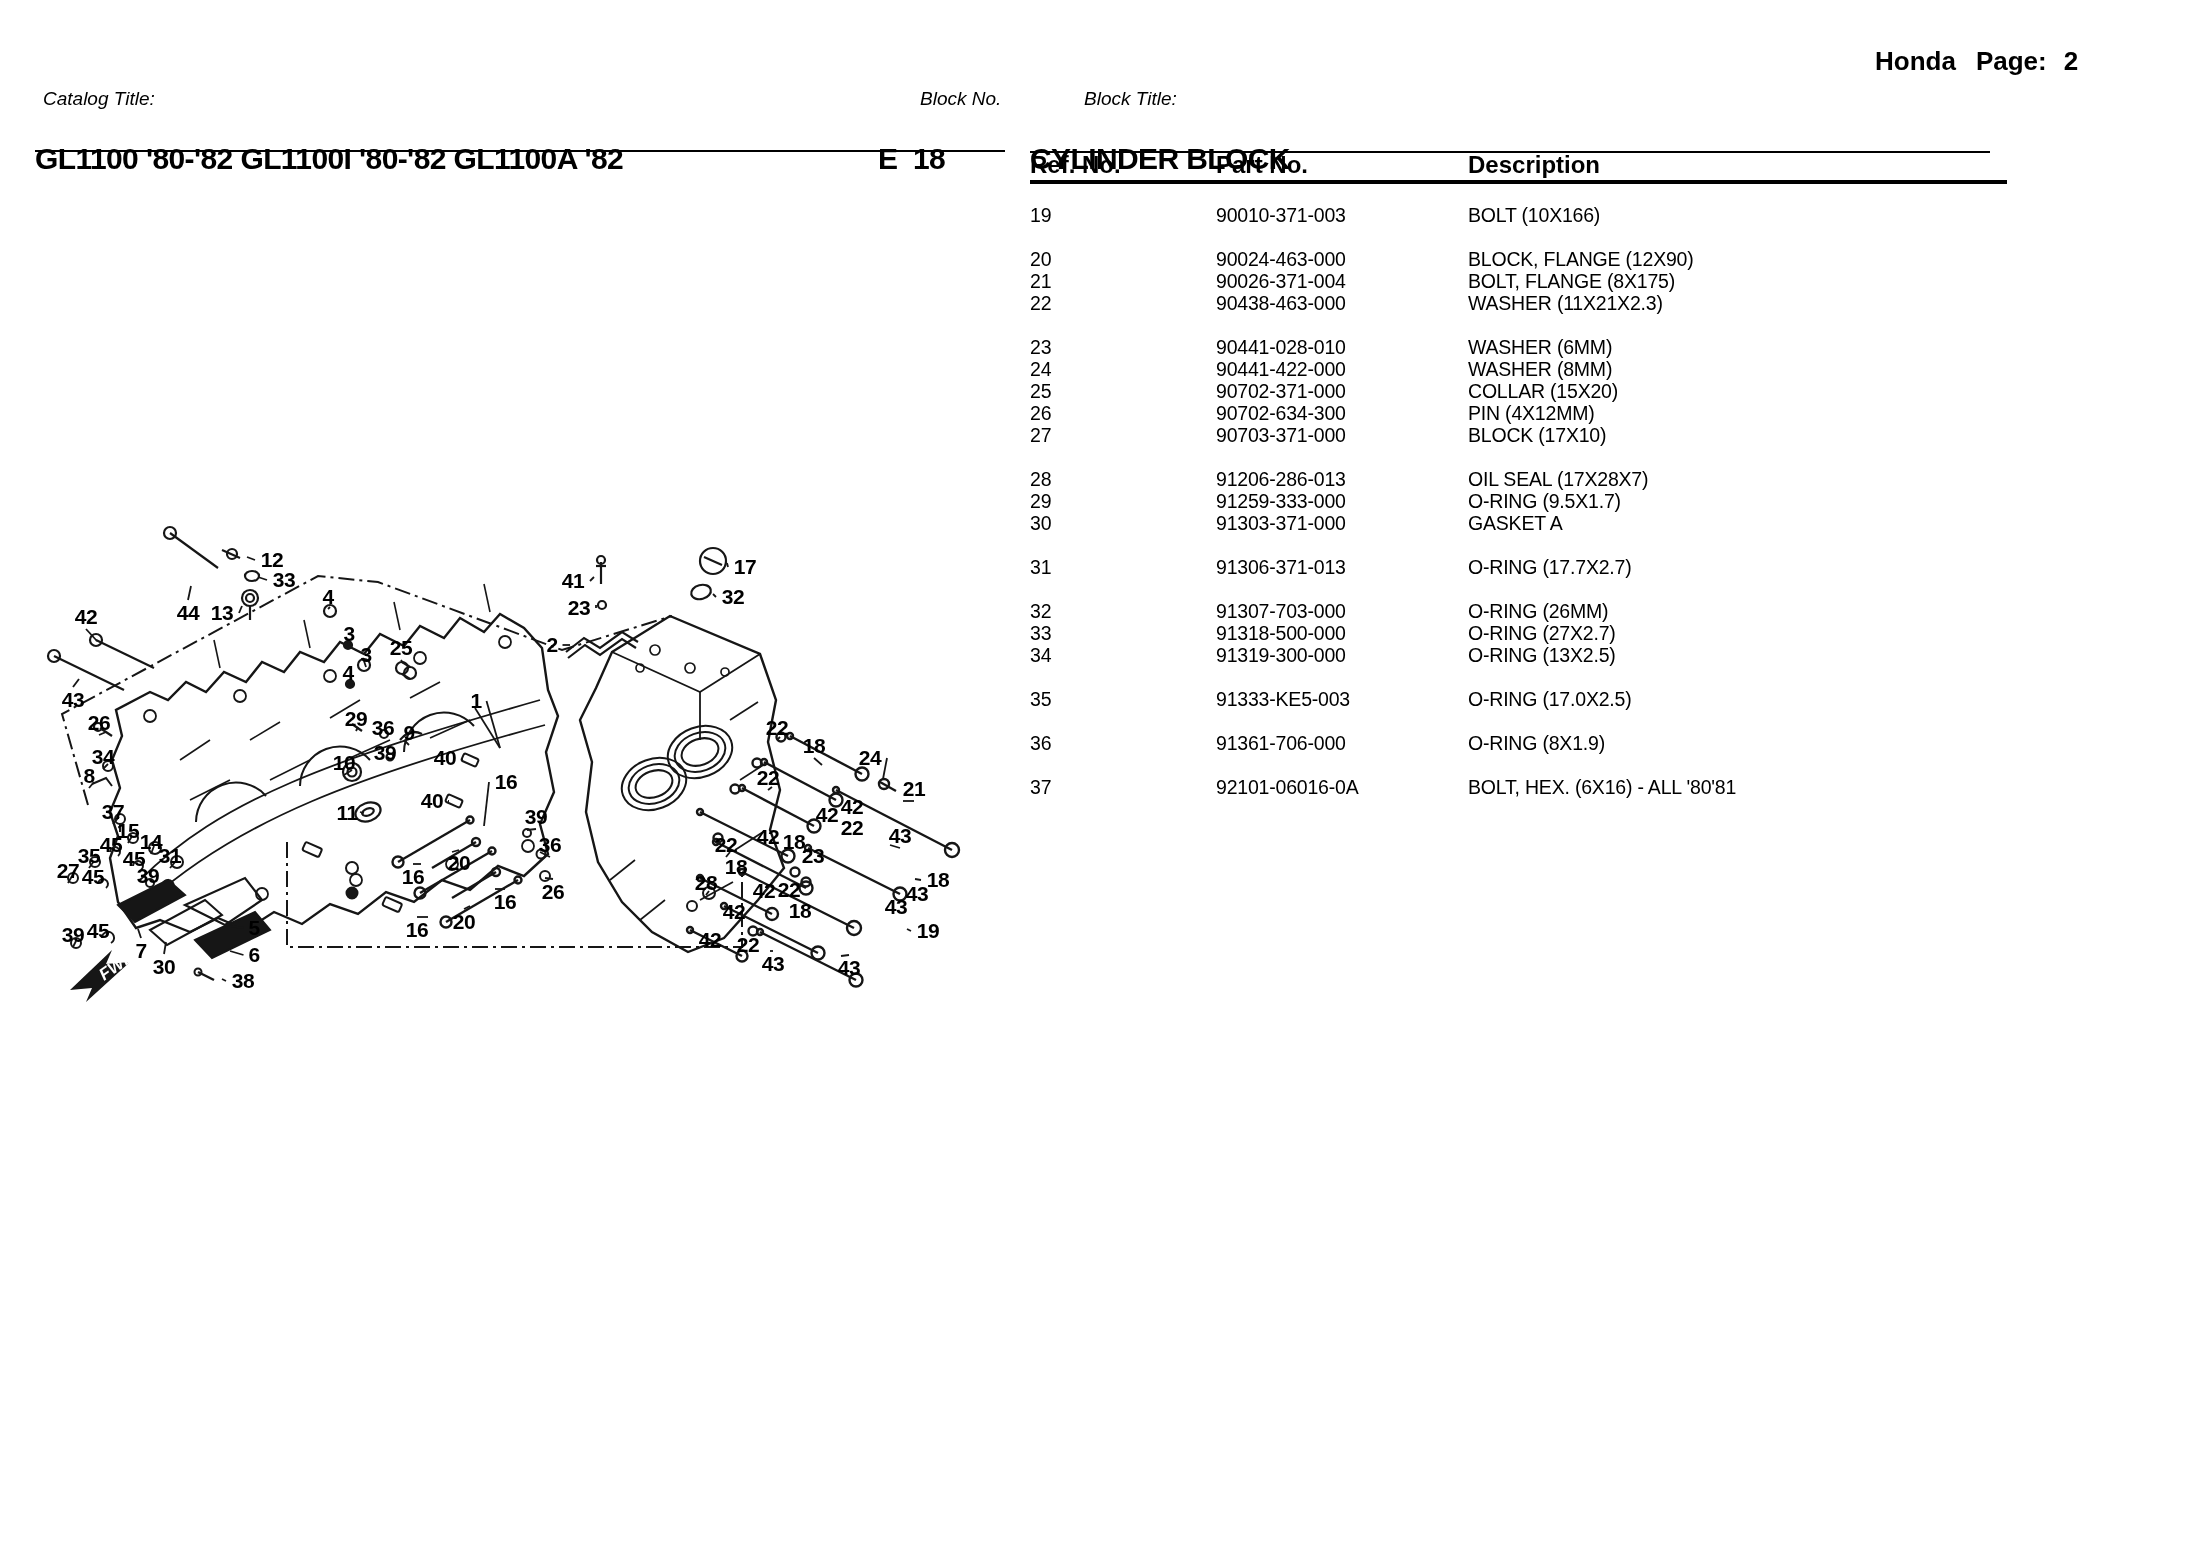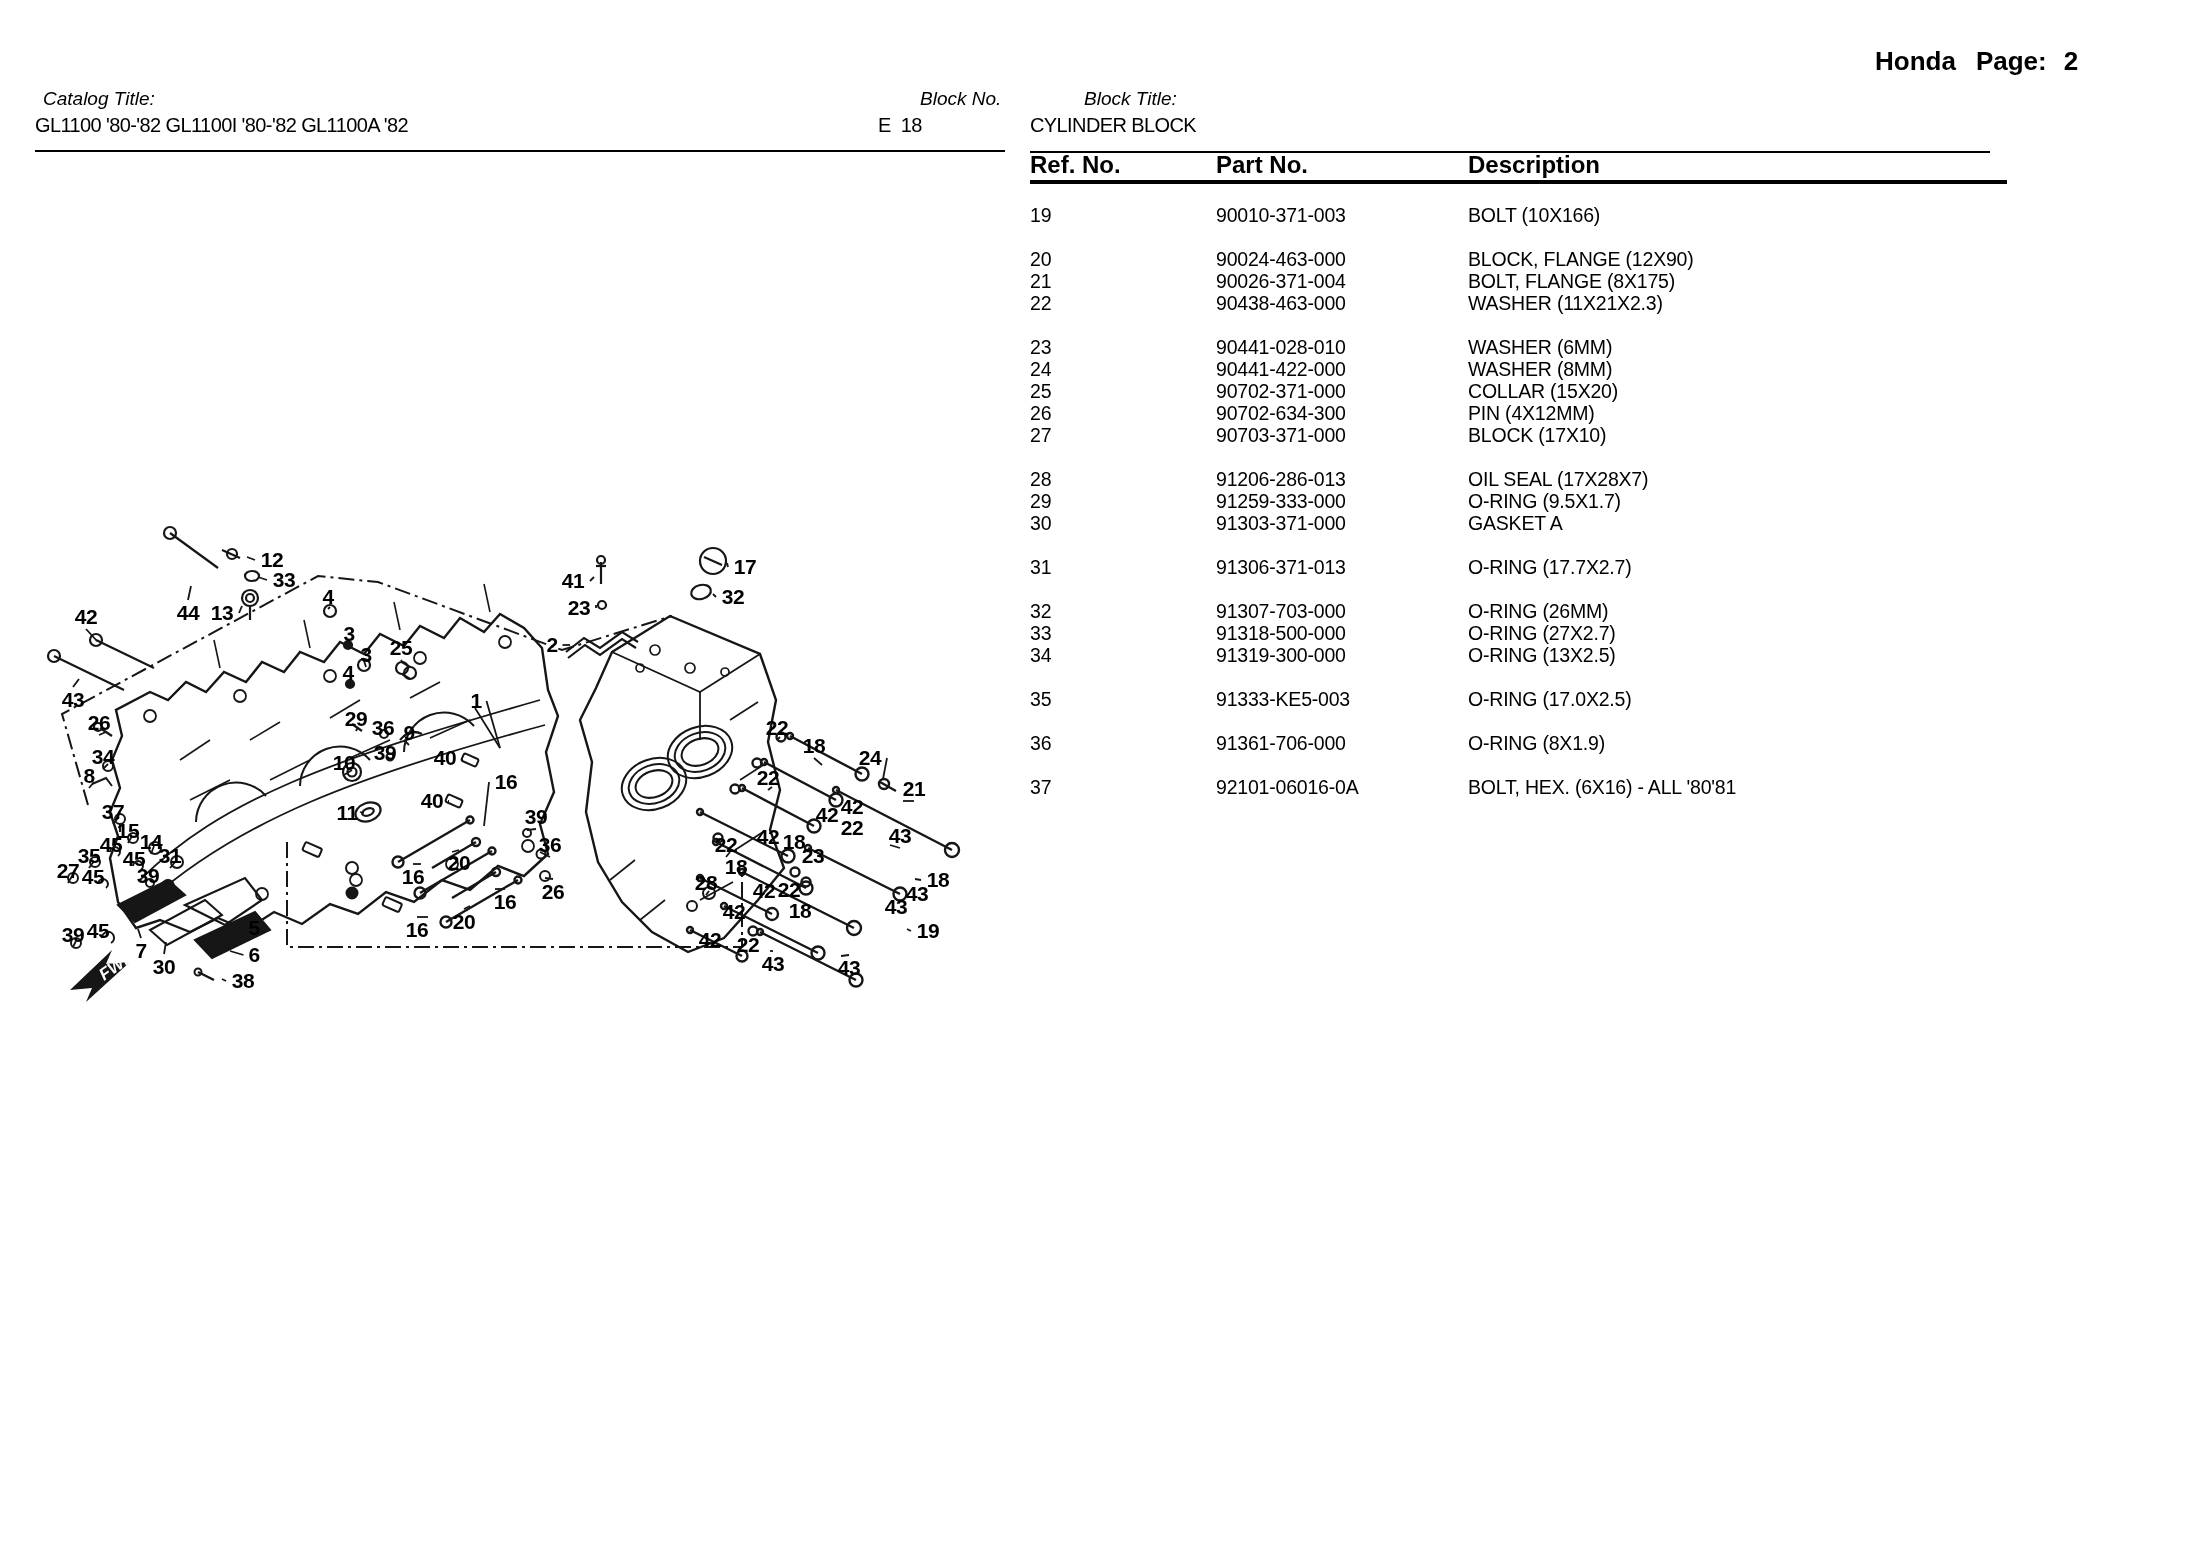--- a/index.html
+++ b/index.html
@@ -1,20 +1,20 @@
 <!DOCTYPE html>
 <html><head>
 <meta charset="utf-8">
 <style>
   html,body{margin:0;padding:0;background:#fff;}
   .page{position:relative;width:2200px;height:1100px;background:#fff;overflow:hidden;
         font-family:"Liberation Sans",sans-serif;color:#000;}
   .abs{position:absolute;}
   .lbl-it{font-style:italic;font-size:19px;letter-spacing:0px;}
-  .big{font-size:20px;font-weight:normal;letter-spacing:-0.6px;white-space:pre;}
+  .big{font-size:30px;font-weight:bold;letter-spacing:-0.6px;white-space:pre;margin-top:28px;}
   .hdr-right{left:1875px;top:46px;font-size:26px;font-weight:bold;display:flex;}
   .rule{background:#000;}
   .thead-row{left:1030px;top:151px;width:977px;display:flex;font-size:24px;font-weight:bold;}
   .rows{left:1030px;top:204px;width:1060px;}
   .trow{display:flex;font-size:19.5px;line-height:22px;letter-spacing:-0.2px;}
   .trow.gap{margin-top:22px;}
   .c-ref{width:186px;}
   .c-part{width:252px;}
   .c-desc{flex:1;}
   svg text.pl{font-family:"Liberation Sans",sans-serif;font-weight:bold;font-size:21px;letter-spacing:-0.5px;}

